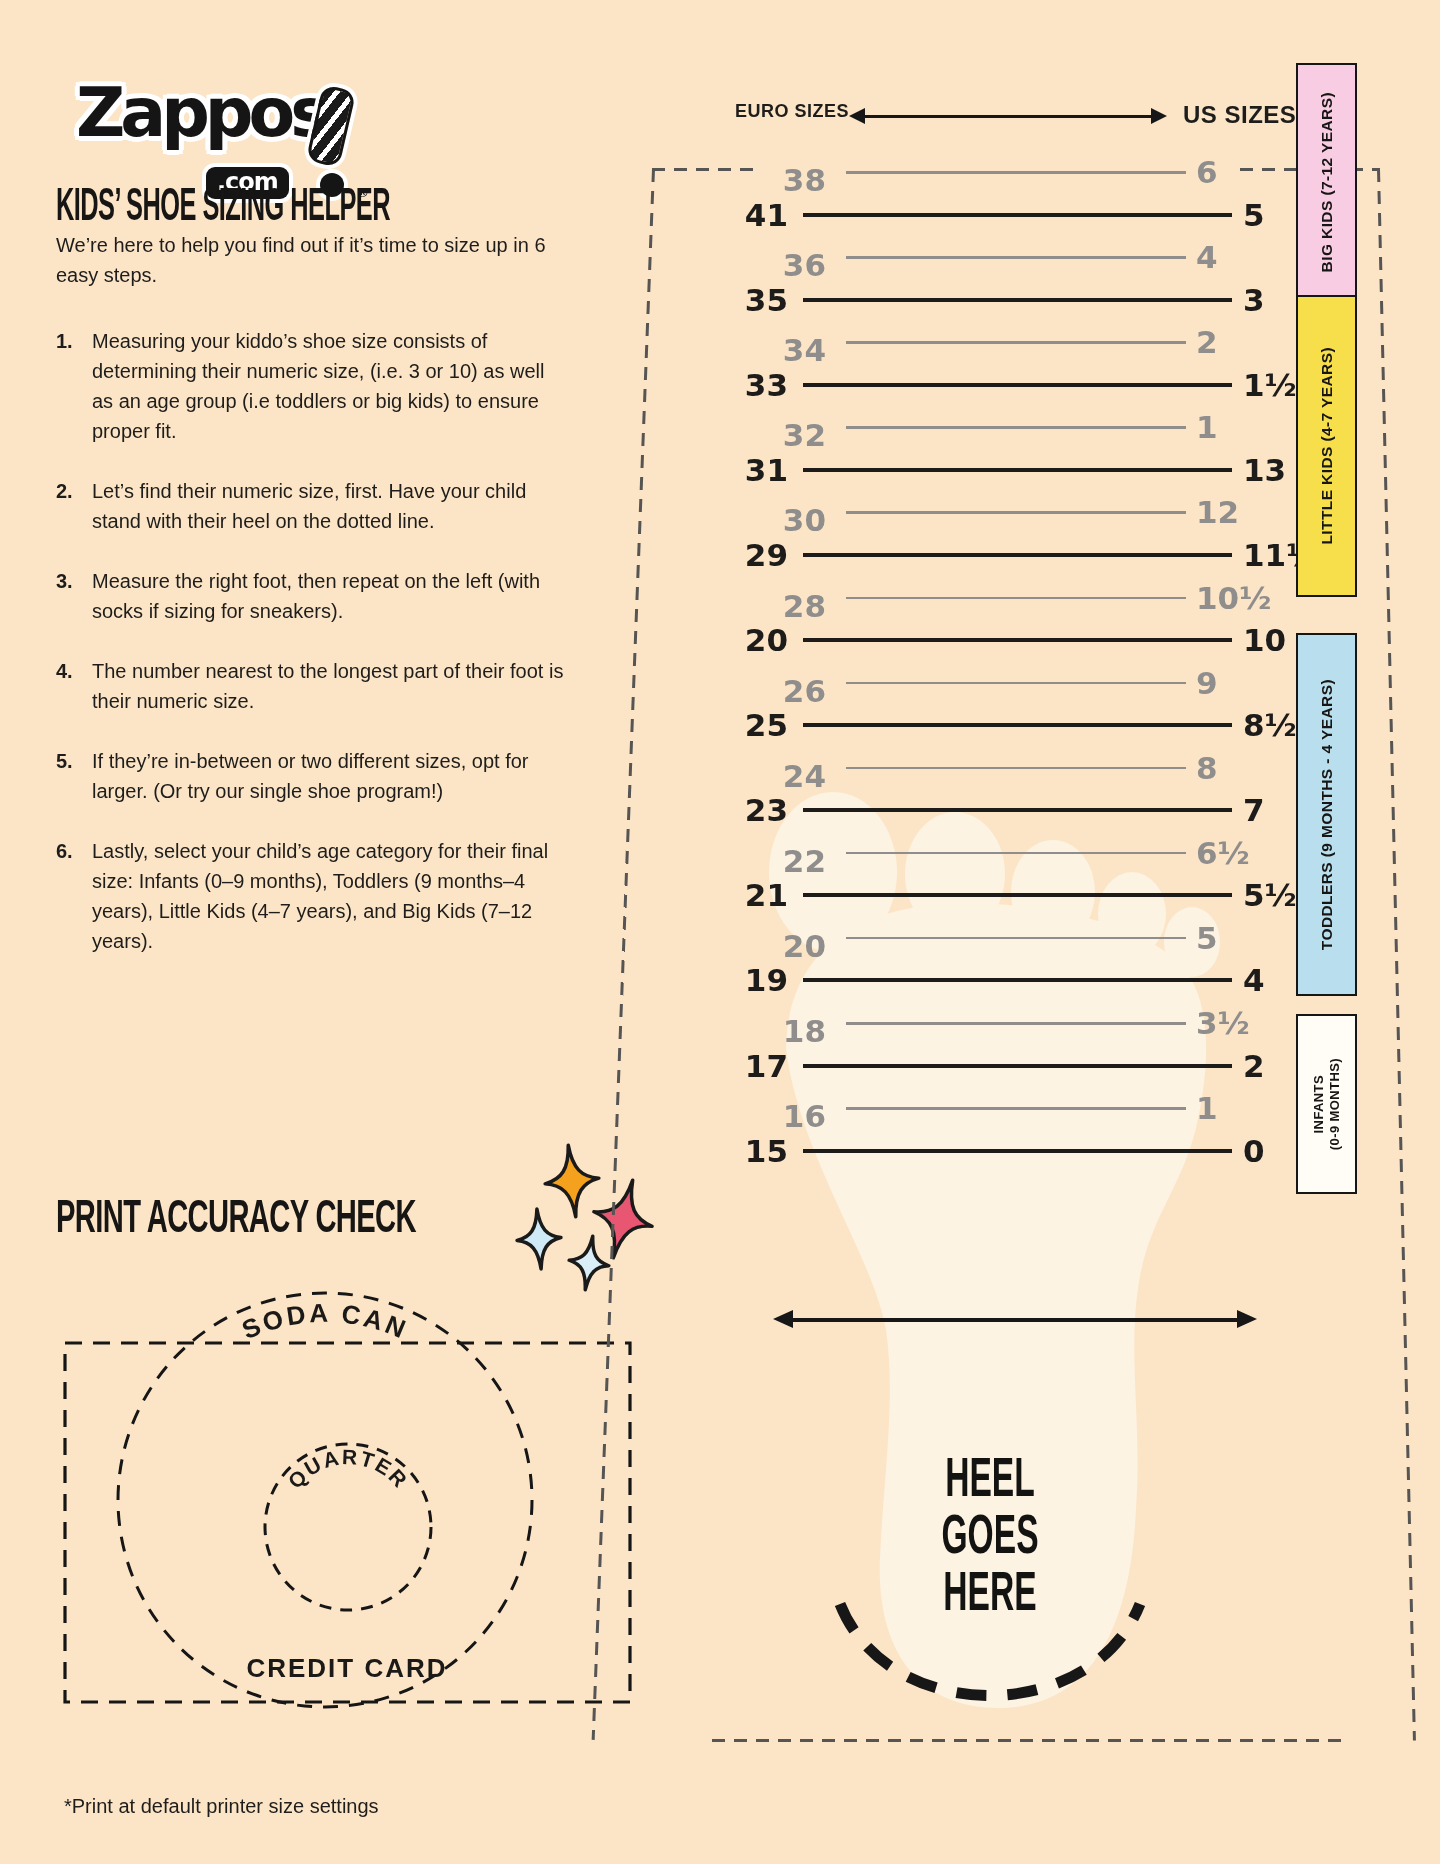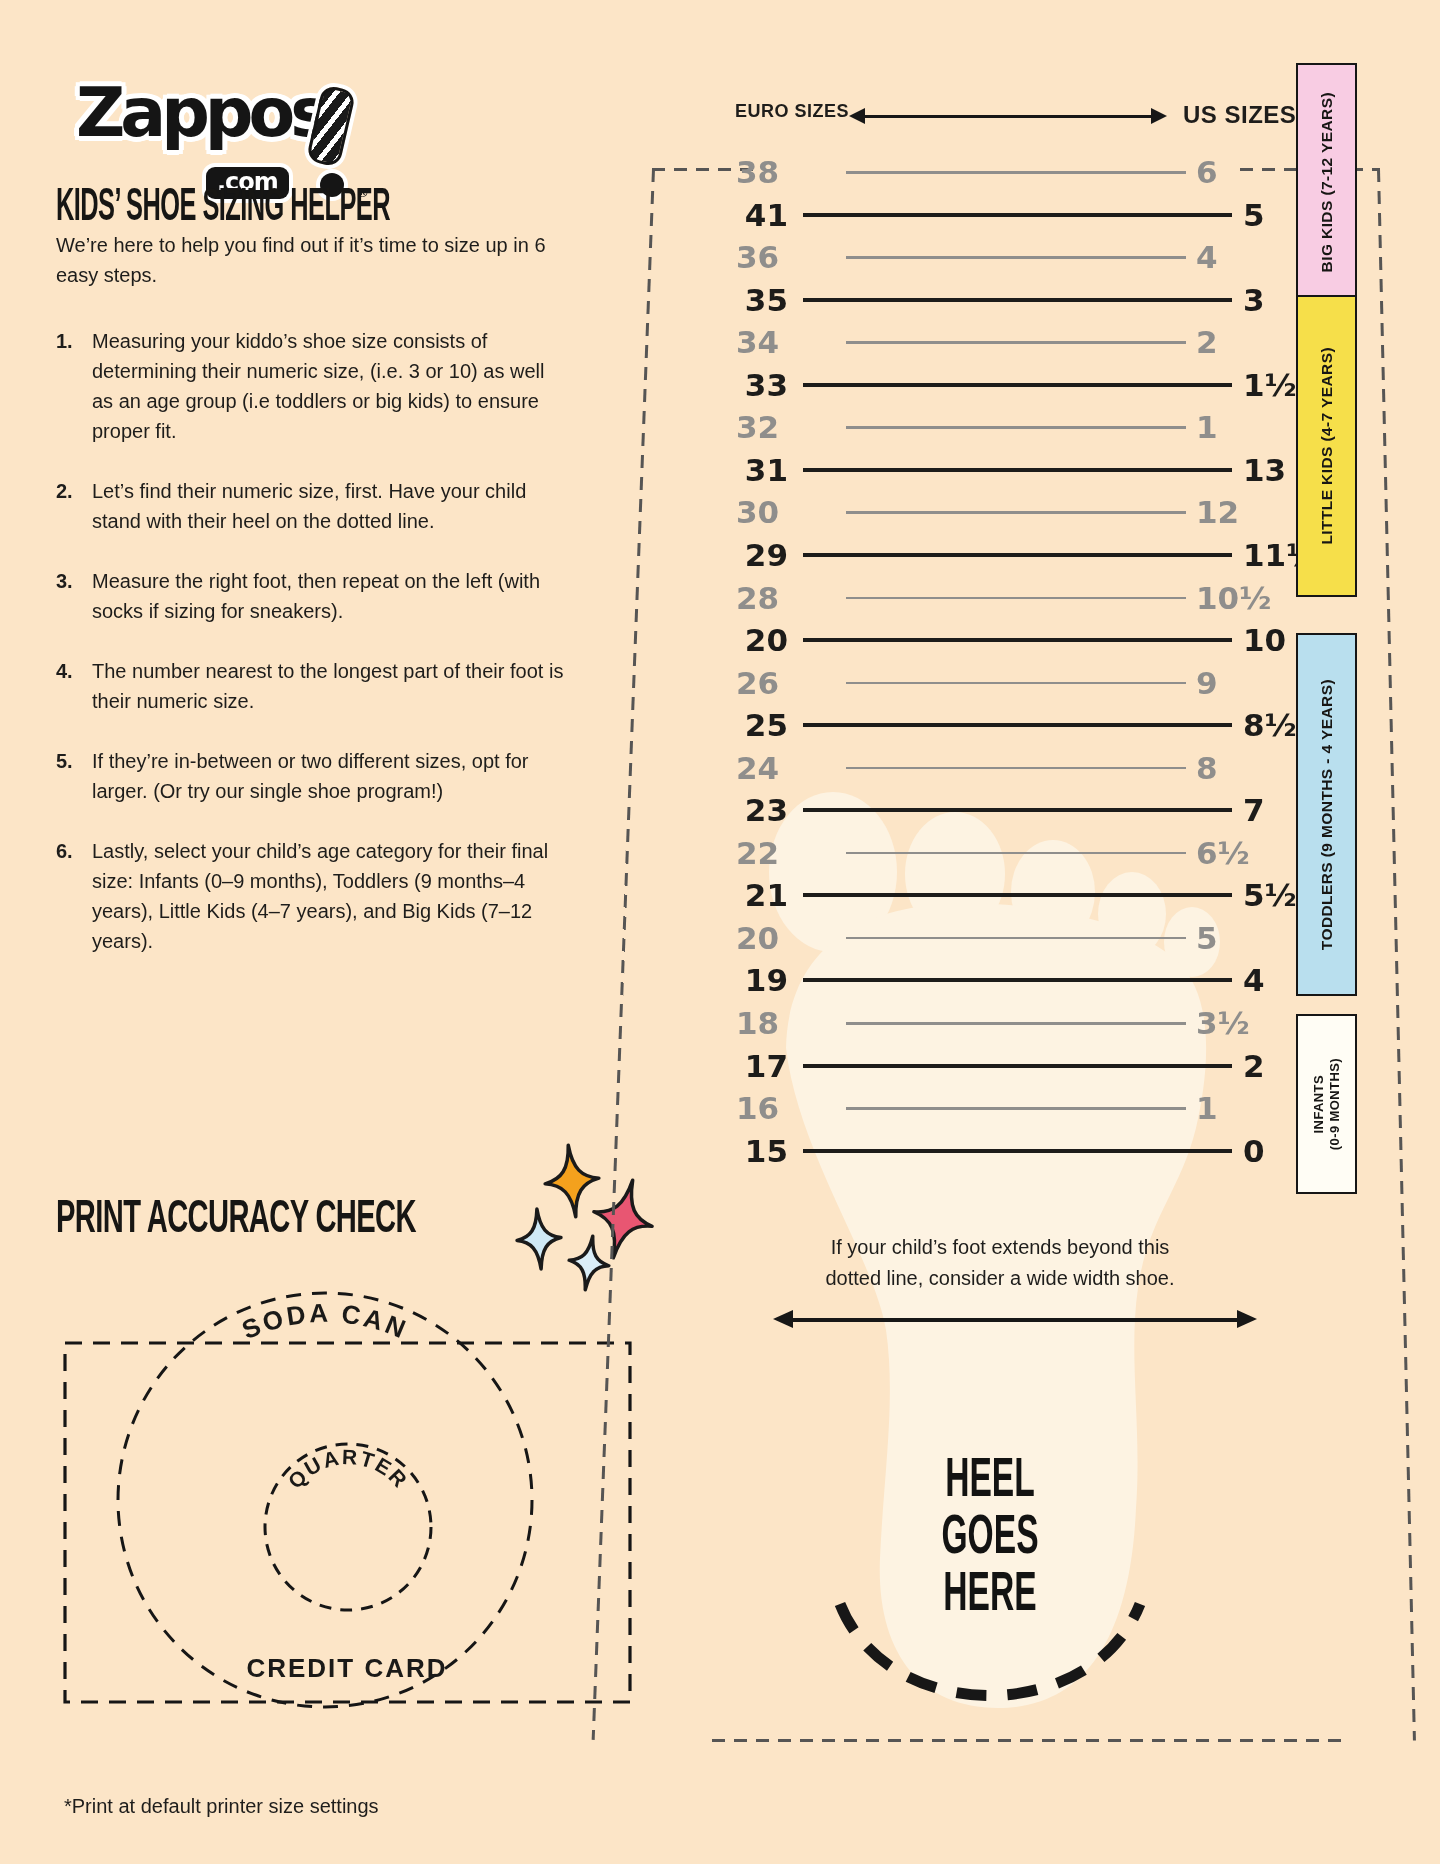--- a/index.html
+++ b/index.html
@@ -53,21 +53,21 @@
   .rows{position:absolute;inset:0;z-index:2;}
   .row{position:absolute;left:0;width:100%;height:0;}
   .row span{position:absolute;top:-21px;font-family:"DejaVu Sans",sans-serif;font-weight:700;
             font-size:31px;line-height:42px;}
   .row .rule{position:absolute;display:block;}
   .row.emph span{color:#1d1c1a;}
   .row.emph .euro{left:698px;width:90px;text-align:right;}
   .row.emph .rule{left:803px;width:429px;height:4px;top:-2px;background:#1d1c1a;}
   .row.emph .us{left:1243px;}
   .row.muted span{color:#8f8e8c;}
-  .row.muted .euro{left:736px;width:90px;}
+  .row.muted .euro{left:736px;width:90px;text-align:right;margin-top:8px;}
   .row.muted .rule{left:846px;width:340px;height:2.5px;top:-1px;background:#8f8e8c;}
   .row.muted .us{left:1196px;}
 
   
   .dash-v{width:3px;background:repeating-linear-gradient(to bottom,#565554 0 13px,rgba(0,0,0,0) 13px 22px);z-index:2;}
   .dash-h{height:3px;background:repeating-linear-gradient(to right,#565554 0 13px,rgba(0,0,0,0) 13px 22px);z-index:2;}
   .mz-left{left:652px;top:169px;height:1572px;transform:rotate(2.2deg);transform-origin:top left;}
   .mz-right{left:1377px;top:169px;height:1572px;transform:rotate(-1.31deg);transform-origin:top left;}
   .mz-top-l{left:652px;top:168px;width:106px;}
   .mz-top-r{left:1240px;top:168px;width:140px;}
@@ -346,22 +346,20 @@
       </div>
       <div class="band" style="top: 633px; height: 359px; background: rgb(185, 223, 238);">
         <span>TODDLERS (9 MONTHS - 4 YEARS)</span>
       </div>
       <div class="band small" style="top: 1014px; height: 176px; background: rgb(255, 253, 245);">
         <span>INFANTS</span>
         <span>(0-9 MONTHS)</span>
       </div>
     </div>
 
-  <div class="abs wide-note" style="white-space:pre-line">If your child’s foot extends beyond this
-dotted line, consider a wide width shoe.</div>
   <div class="abs wide-arrow"></div>
 
   <div class="abs heel">
     <span>HEEL</span>
     <span>GOES</span>
     <span>HERE</span>
   </div>
 
 </div>
 

